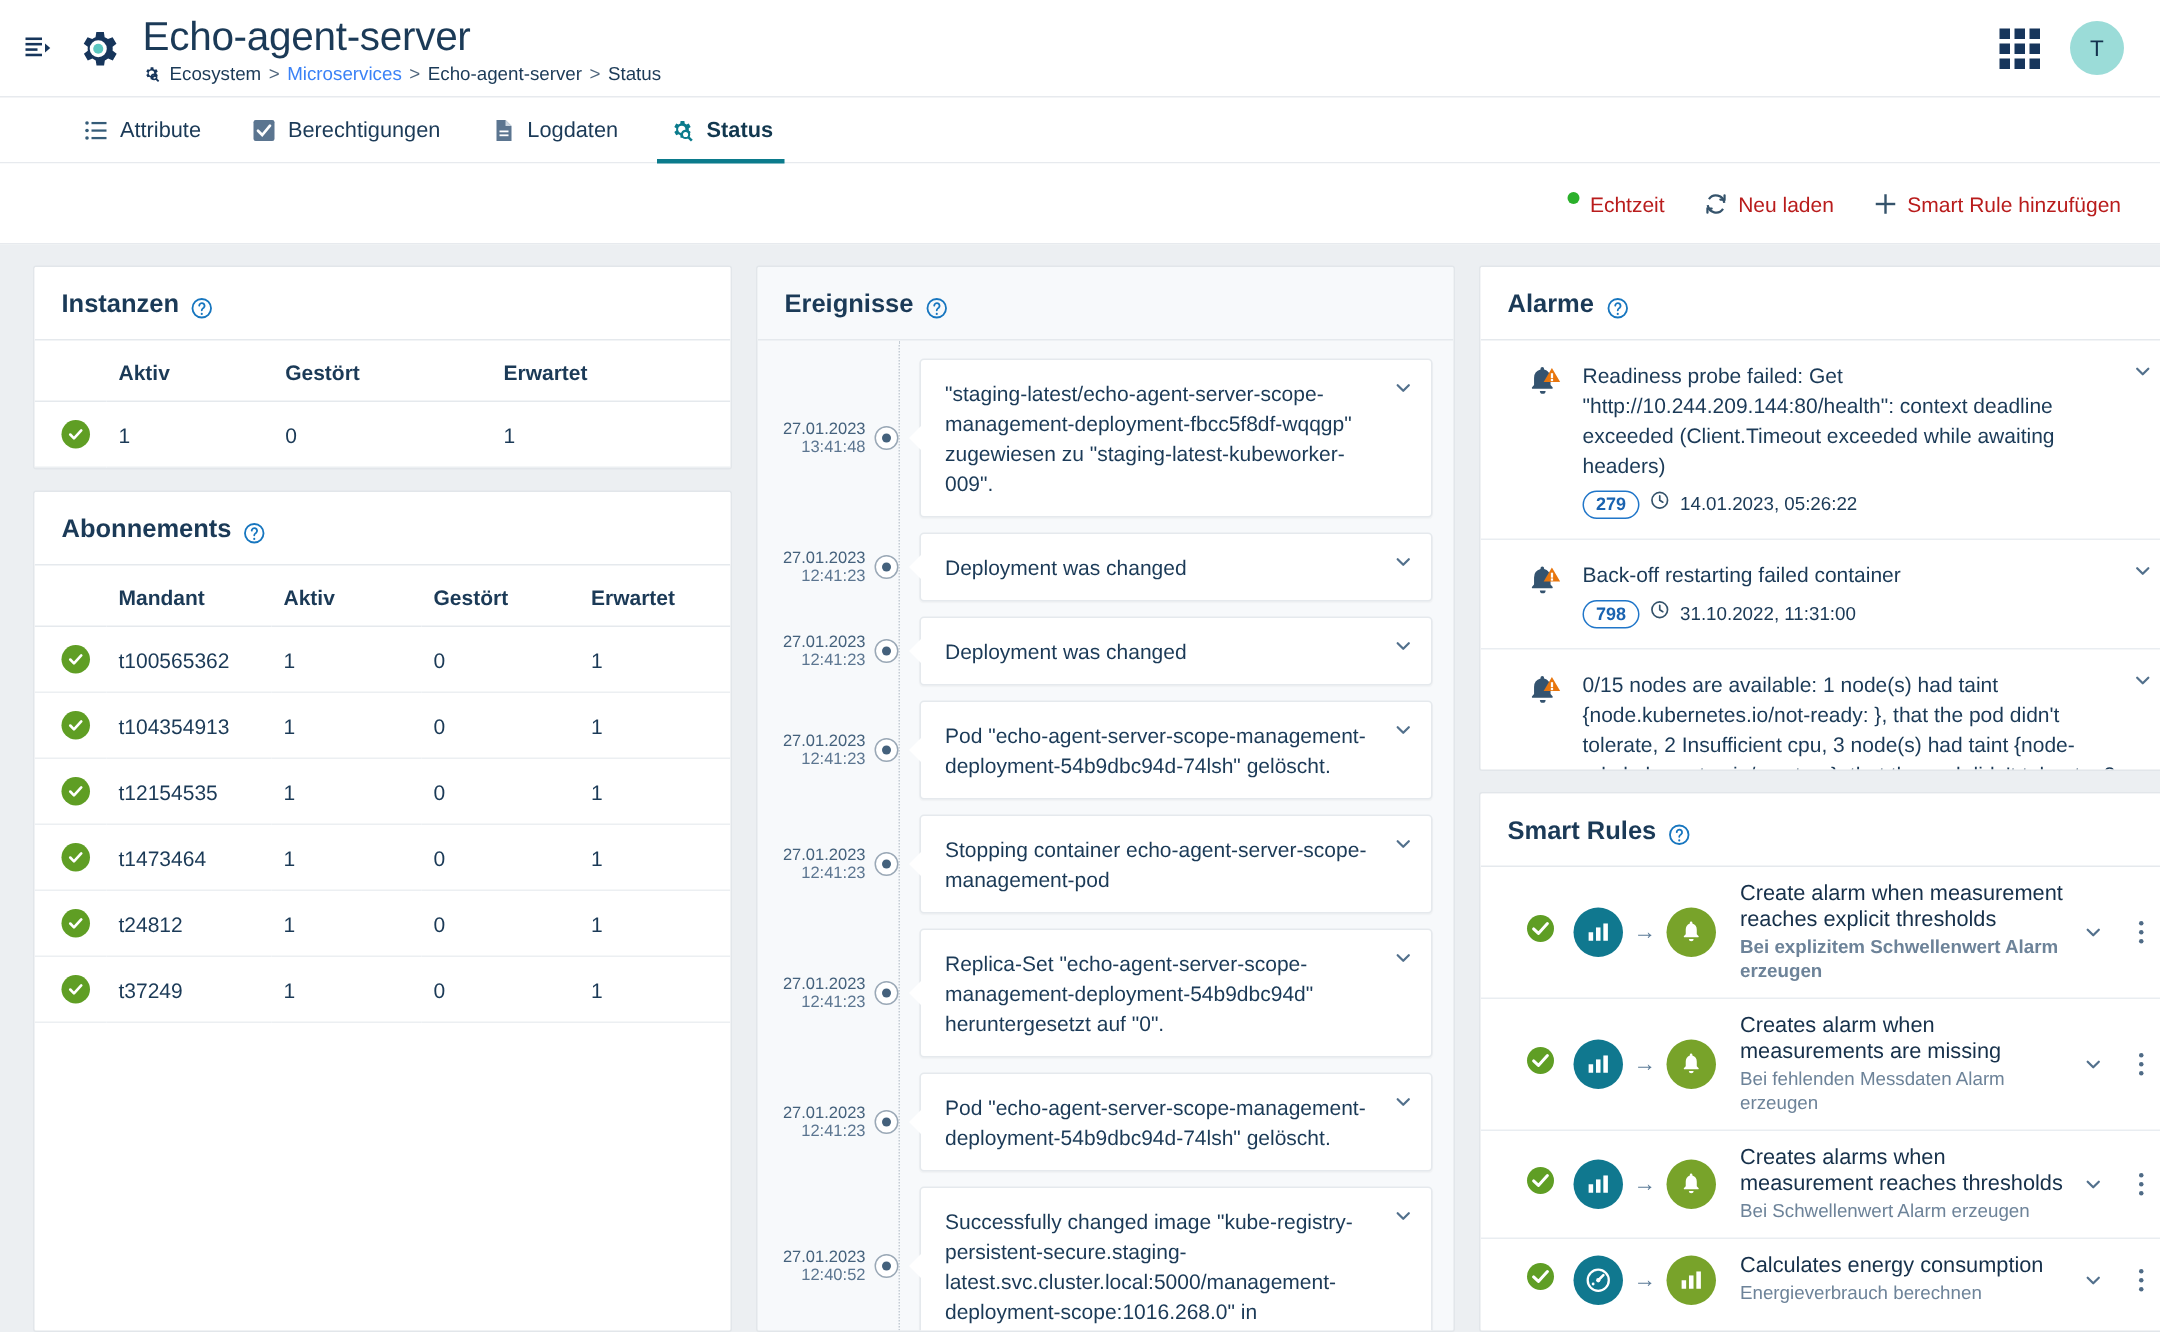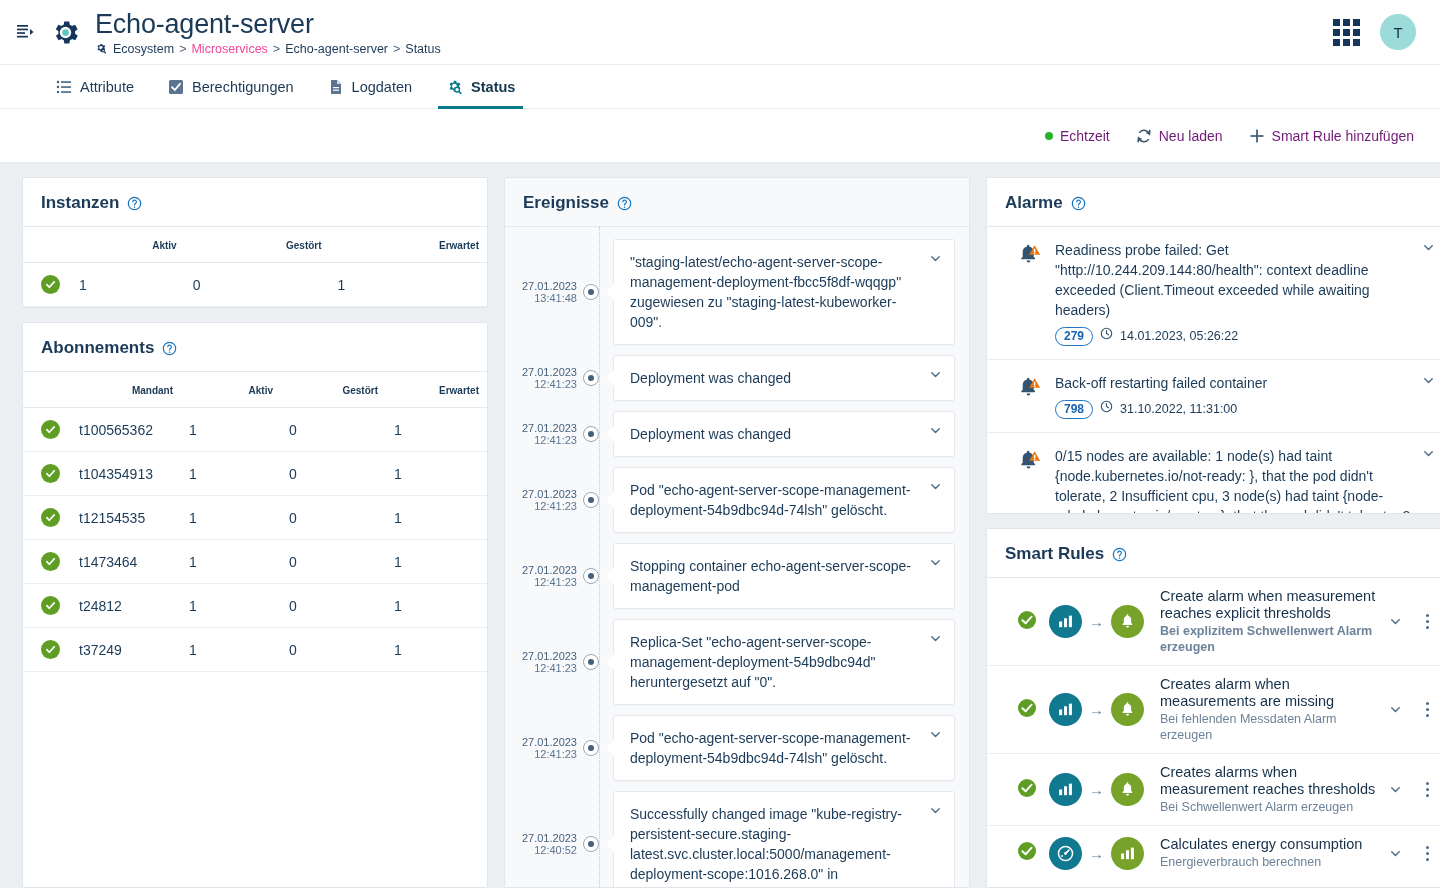--- a/index.html
+++ b/index.html
@@ -26,24 +26,24 @@
     cursor: pointer; color:#16355b;
   }
   .brand-gear { margin-left: 8px; display:flex; align-items:center; color:#16355b; }
   .title-block { margin-left: 14px; display:flex; flex-direction:column; justify-content:center; }
   .title-main {
     font-size: 27px; font-weight: 400; color: #1b3a57; line-height: 30px;
     letter-spacing: -0.2px;
   }
   .breadcrumb {
     margin-top: 3px; font-size: 12.5px; color: #2b4a63;
-    display: flex; align-items: flex-start; gap: 5px; line-height: 14px;
+    display: flex; align-items: center; gap: 5px; line-height: 14px;
   }
   .breadcrumb .bc-ico { display:inline-flex; color:#1b3a57; margin-right:1px; }
-  .breadcrumb .bc-link { color: #ec4899; cursor: pointer; }
+  .breadcrumb .bc-link { color: #3b82f6; cursor: pointer; }
   .breadcrumb .bc-sep { color: #50667d; }
   .breadcrumb .bc-plain { color:#1b3a57; }
 
   .topbar-right { margin-left: auto; display: flex; align-items: center; gap: 20px; }
   .grid-icon { display:grid; grid-template-columns: repeat(3, 7px); grid-gap: 3px; cursor:pointer; }
   .grid-icon i { width: 7px; height: 7px; background:#16355b; display:block; }
   .avatar {
     width: 36px; height: 36px; border-radius: 50%;
     background: #9bdcd8; color: #14324e;
     display:flex; align-items:center; justify-content:center;
@@ -75,22 +75,22 @@
 
   
   .actionbar {
     height: 54px; flex: 0 0 54px;
     display:flex; align-items:center; justify-content:flex-end;
     padding-right: 26px; gap: 26px;
     border-bottom: 1px solid #e7eaee;
     background: #fff;
   }
   .act {
-    display:flex; align-items:center; gap:7px;
-    font-size: 14px; color:#701a75; cursor:pointer;
+    display:flex; gap:7px;
+    font-size: 14px; color:#b91c1c; cursor:pointer;
   }
   .act .dot-live { width:8px; height:8px; border-radius:50%; background:#2bb02b; display:block; }
   .act .act-ico { display:flex; align-items:center; color:#35536b; }
 
   
   .main {
     flex: 1 1 auto;
     background: #eceff2;
     padding: 14px 22px 0 22px;
     display: grid;
@@ -102,32 +102,32 @@
 
   .card {
     background: #fff;
     border: 1px solid #e2e6ea;
     border-radius: 2px;
     display:flex; flex-direction:column;
     overflow: hidden;
   }
   .card-head {
     padding: 15px 18px 13px 18px;
-    display:flex; align-items:center; gap:8px;
+    display:flex; align-items:flex-end; gap:8px;
     border-bottom: 1px solid #e5e9ed;
     background:#fff;
   }
   .card-title { font-size: 17px; font-weight: bold; color:#1b3a57; }
   .help-ico { display:flex; align-items:center; color:#1776bf; cursor:pointer; }
 
   
   table.tbl { width:100%; border-collapse: collapse; font-size: 14px; }
   table.tbl th {
-    text-align:right; font-weight: bold; color:#1b3a57;
-    padding: 13px 8px 11px 8px; font-size: 10px;
+    text-align:left; font-weight: bold; color:#1b3a57;
+    padding: 13px 8px 11px 8px; font-size: 14px;
     border-bottom: 1px solid #e5e9ed;
   }
   table.tbl td {
     padding: 12px 8px; color:#1b3a57;
     border-bottom: 1px solid #eceff2; font-size: 14px;
   }
   table.tbl .c-status { width: 48px; padding-left: 18px; }
   .ok-circle {
     width: 19px; height:19px; border-radius:50%; background:#5f9e24;
     display:flex; align-items:center; justify-content:center; color:#fff;

